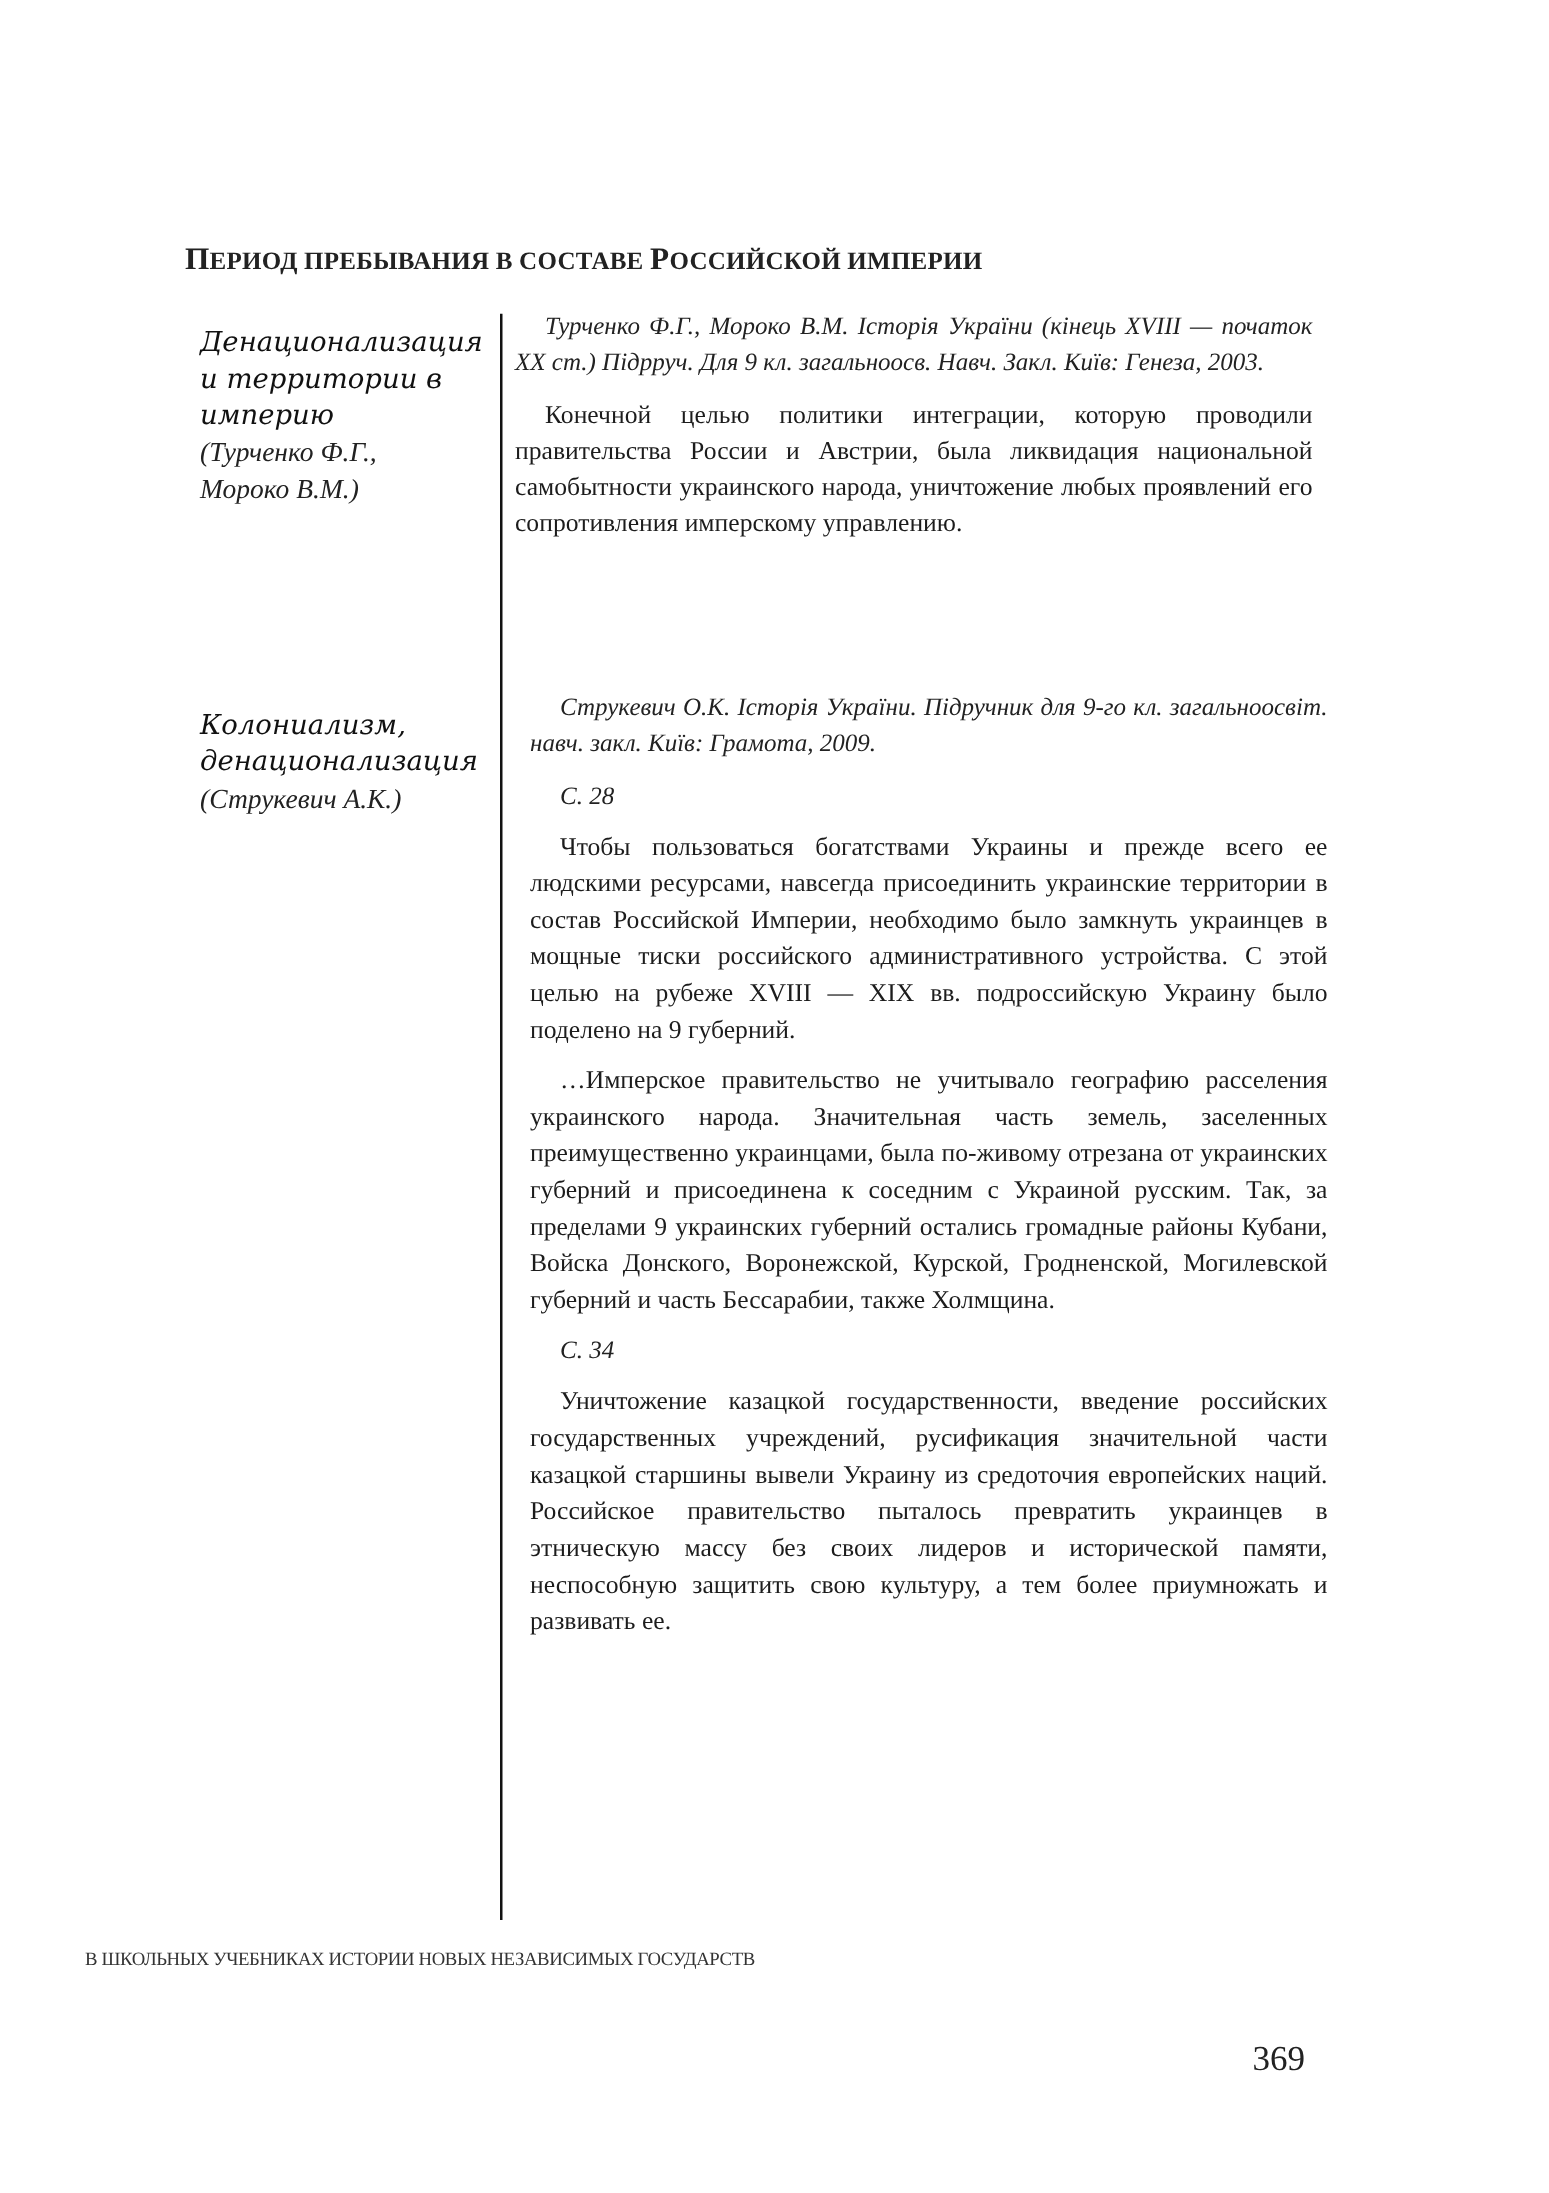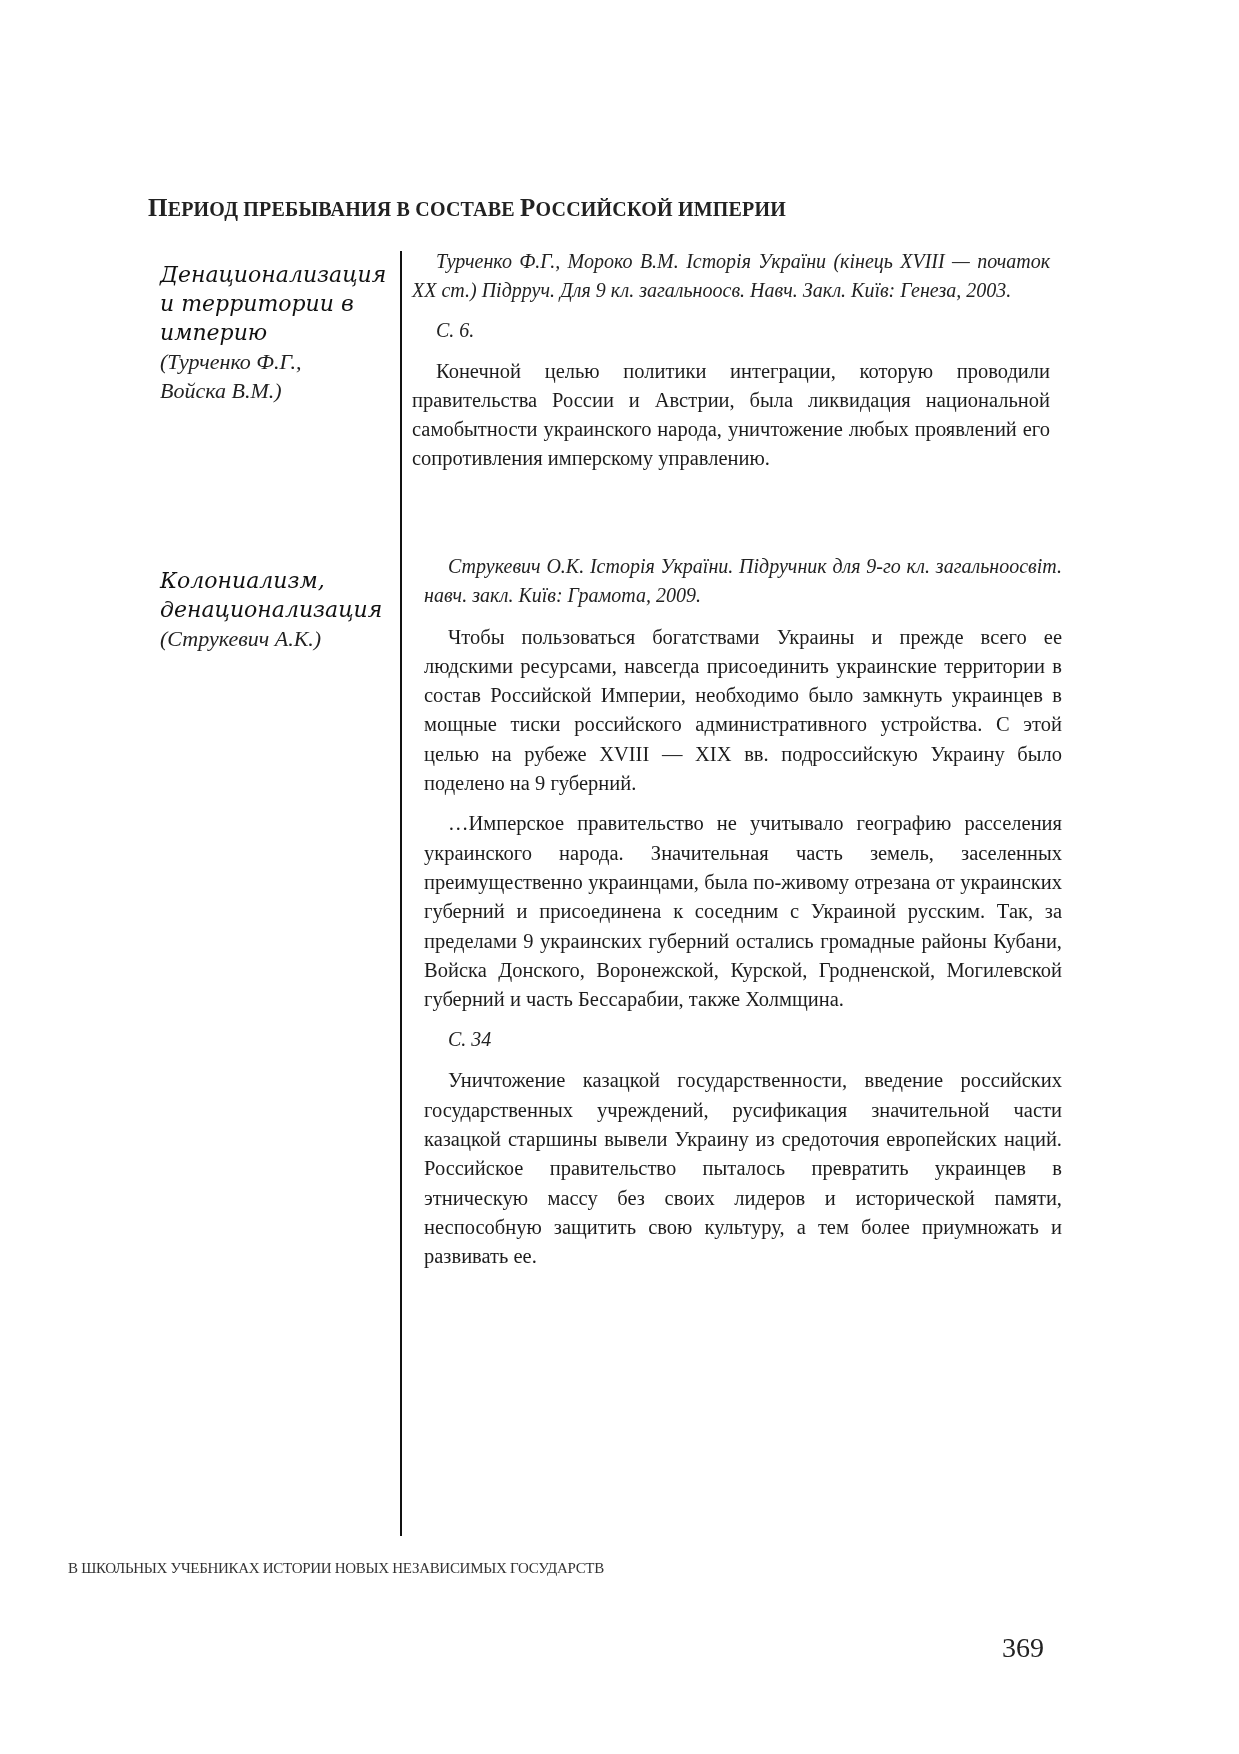--- a/index.html
+++ b/index.html
@@ -56,37 +56,37 @@
   <span class="cap">П</span><span>ериод пребывания в составе </span><span class="cap">Р</span><span>оссийской империи</span>
 </div>
 
 <div class="divider"></div>
 
 <div class="left-col" style="top:260px;">
   <div class="topic">Денационализация</div>
   <div class="topic">и территории в</div>
   <div class="topic">империю</div>
   <div class="author">(Турченко Ф.Г.,</div>
-  <div class="author">Войска В.М.)</div>
+  <div class="author">Мороко В.М.)</div>
 </div>
 
 <div class="right-col" style="top:247px;">
   <p class="cite">Турченко Ф.Г., Мороко В.М. Історія України (кінець XVIII — початок XX ст.) Підрруч. Для 9 кл. загальноосв. Навч. Закл. Київ: Генеза, 2003.</p>
-  <p class="pageref" style="margin-top:10px;">С. 6.</p>
   <p class="para" style="margin-top:12px;">Конечной целью политики интеграции, которую проводили правительства России и Австрии, была ликвидация национальной самобытности украинского народа, уничтожение любых проявлений его сопротивления имперскому управлению.</p>
 </div>
 
 <div class="left-col" style="top:566px;">
   <div class="topic">Колониализм,</div>
   <div class="topic">денационализация</div>
   <div class="author">(Струкевич А.К.)</div>
 </div>
 
 <div class="right-col" style="top:552px;margin-left:12px;">
   <p class="cite">Струкевич О.К. Історія України. Підручник для 9-го кл. загальноосвіт. навч. закл. Київ: Грамота, 2009.</p>
+  <p class="pageref" style="margin-top:12px;">С. 28</p>
   <p class="para" style="margin-top:12px;">Чтобы пользоваться богатствами Украины и прежде всего ее людскими ресурсами, навсегда присоединить украинские территории в состав Российской Империи, необходимо было замкнуть украинцев в мощные тиски российского административного устройства. С этой целью на рубеже XVIII — XIX вв. подроссийскую Украину было поделено на 9 губерний.</p>
   <p class="para" style="margin-top:11px;">…Имперское правительство не учитывало географию расселения украинского народа. Значительная часть земель, заселенных преимущественно украинцами, была по-живому отрезана от украинских губерний и присоединена к соседним с Украиной русским. Так, за пределами 9 украинских губерний остались громадные районы Кубани, Войска Донского, Воронежской, Курской, Гродненской, Могилевской губерний и часть Бессарабии, также Холмщина.</p>
   <p class="pageref" style="margin-top:11px;">С. 34</p>
   <p class="para" style="margin-top:12px;">Уничтожение казацкой государственности, введение российских государственных учреждений, русификация значительной части казацкой старшины вывели Украину из средоточия европейских наций. Российское правительство пыталось превратить украинцев в этническую массу без своих лидеров и исторической памяти, неспособную защитить свою культуру, а тем более приумножать и развивать ее.</p>
 </div>
 
 <div class="footer-left">в школьных учебниках истории новых независимых государств</div>
 <div class="footer-right">369</div>
 
 </body></html>

